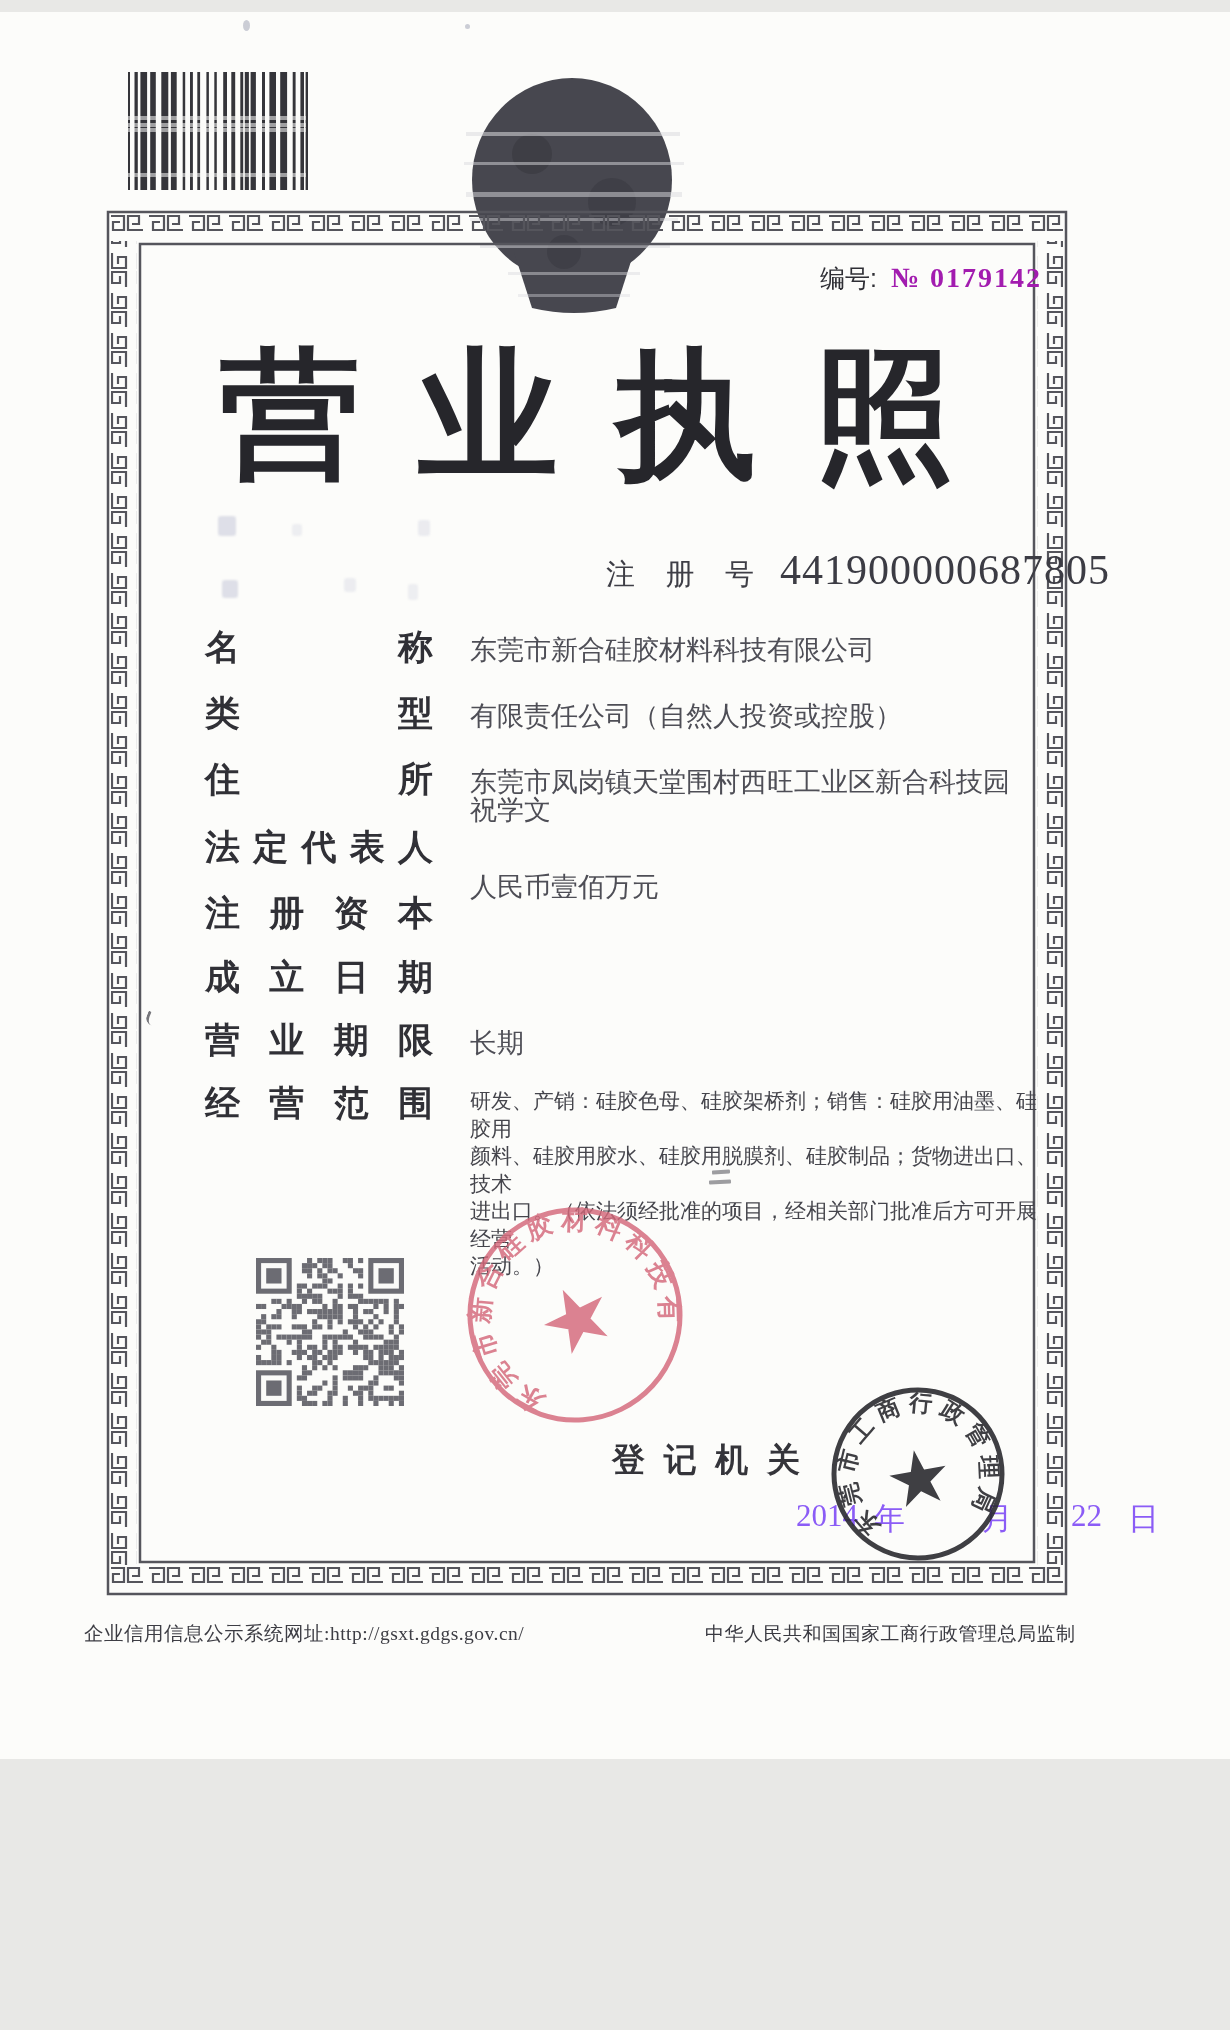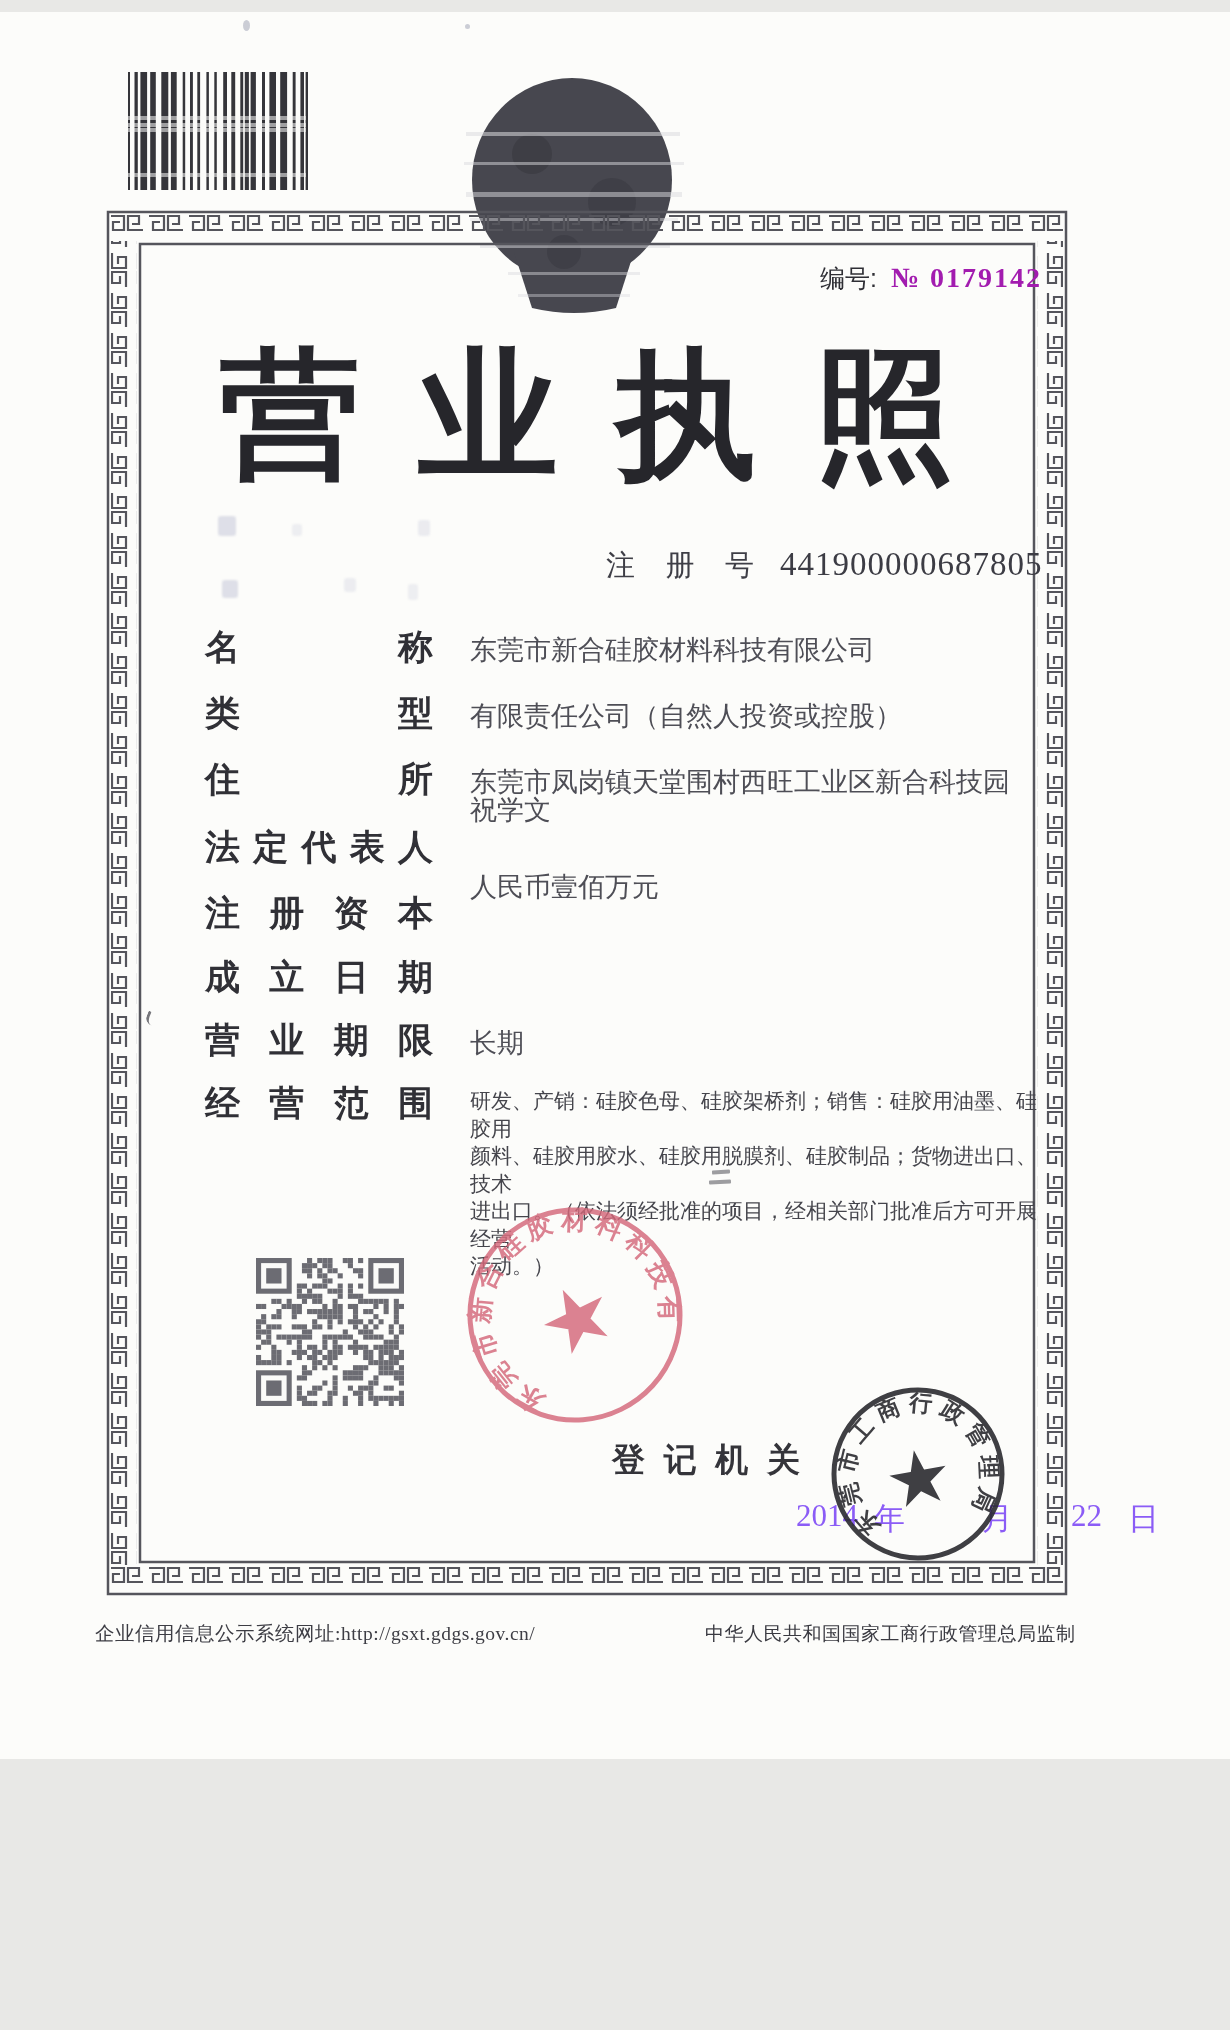--- a/index.html
+++ b/index.html
@@ -21,38 +21,38 @@
   .serial .val{font-size:28px;font-weight:700;color:#a21caf;letter-spacing:2px;}
 
   
   .title{left:106px;top:326px;width:962px;display:flex;justify-content:center;gap:58px;
          font-family:"Liberation Sans",sans-serif;font-weight:900;font-size:140px;
          line-height:1.1;color:#26262b;text-shadow:1px 1px 0 rgba(252,252,250,.18);}
 
   
   .regno{left:606px;top:534px;display:flex;align-items:baseline;gap:26px;}
   .regno .lbl{width:148px;font-size:29px;color:#3e3e46;}
-  .regno .val{font-size:33px;color:#3c3c44;letter-spacing:1px;}
+  .regno .val{font-size:42px;color:#3c3c44;letter-spacing:1px;}
 
   .spread{display:flex;justify-content:space-between;}
 
   
   .flabel{left:205px;width:228px;font-family:"Liberation Sans",sans-serif;font-weight:700;
           font-size:35px;color:#303036;}
   .fvalue{left:470px;width:580px;font-size:27px;color:#4e4e56;}
   .scope{font-size:21px;line-height:27.5px;white-space:pre-line;color:#45454c;}
 
   
   .registrar{left:612px;top:1426px;width:188px;font-family:"Liberation Sans",sans-serif;
              font-weight:700;font-size:33px;color:#34343a;}
   .date{left:796px;top:1486px;width:370px;height:44px;font-size:31px;color:#8b5cf6;}
   .date span{position:absolute;top:0;}
 
   
-  .footer-l{left:95px;top:1608px;font-size:19.5px;color:#3d3d44;letter-spacing:.5px;}
+  .footer-l{left:84px;top:1608px;font-size:19.5px;color:#3d3d44;letter-spacing:.5px;}
   .footer-r{left:705px;top:1609px;font-size:19px;color:#3a3a41;letter-spacing:.5px;}
 
   
   .seal-red{left:464px;top:1192px;width:222px;height:222px;transform:rotate(-26deg);opacity:.82;}
   .seal-black{left:828px;top:1372px;width:180px;height:180px;transform:rotate(-10deg);opacity:.9;}
 
   
   .ghost{background:rgba(104,112,158,.20);filter:blur(1px);border-radius:3px;}
   .speck{background:rgba(90,96,130,.30);border-radius:50%;}
   .comma-mark{left:146px;top:1000px;width:7px;height:13px;border-left:3px solid #55555c;

